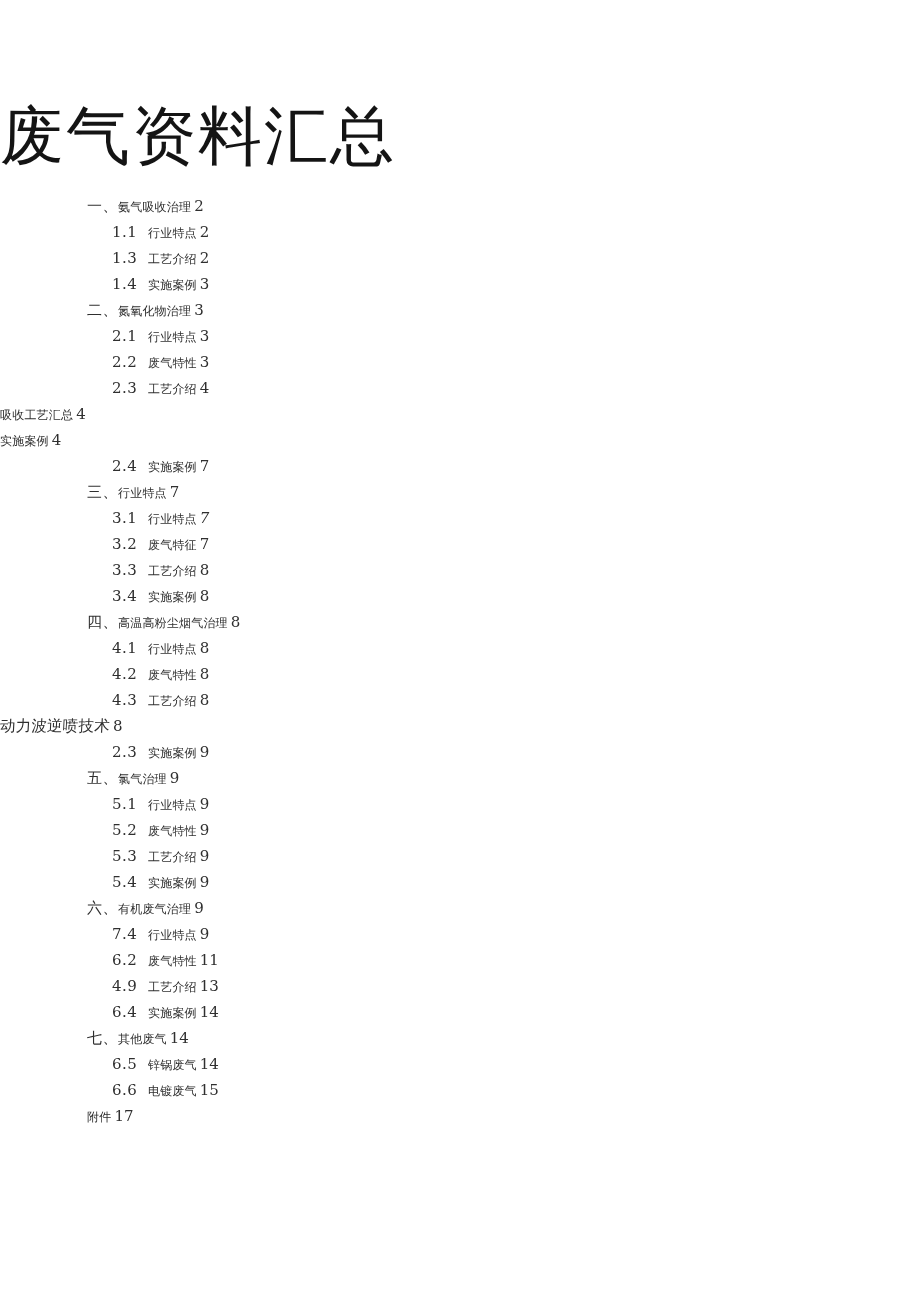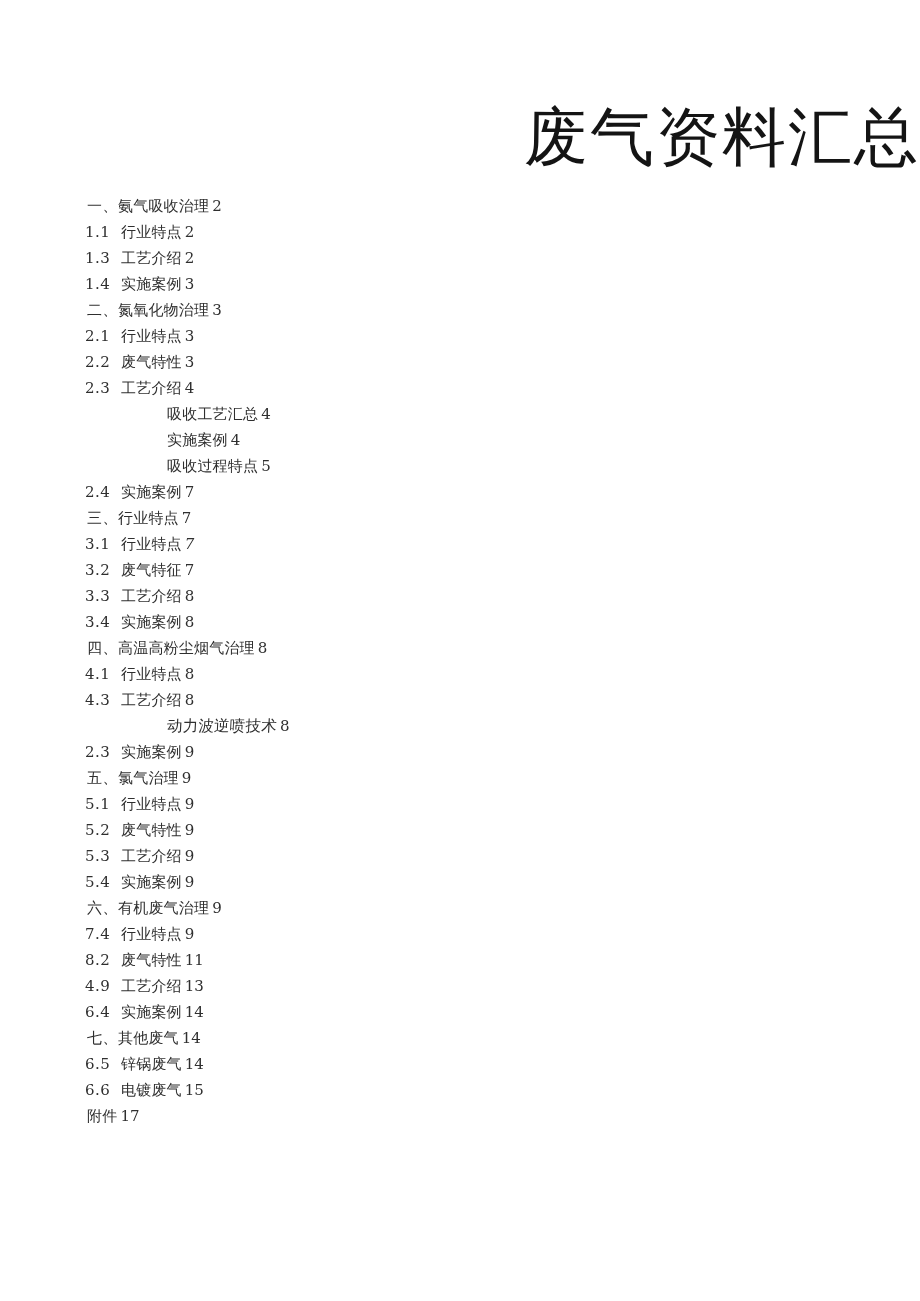--- a/index.html
+++ b/index.html
@@ -23,22 +23,22 @@
     height: 1301px;
     background: #ffffff;
     box-sizing: border-box;
   }
 
   .doc-title {
     position: absolute;
     left: 0;
     right: 0;
     top: 98px;
-    text-align: right;
-    font-family: Liberation Sans, sans-serif;
+    text-align: left;
+    font-family: Liberation Serif, serif;
     font-size: 64px;
     line-height: 78px;
     letter-spacing: 2px;
     color: #141414;
     font-weight: normal;
     margin: 0;
     white-space: nowrap;
   }
 
   .toc {
@@ -53,36 +53,36 @@
     font-size: 15.5px;
     line-height: 26px;
     height: 26px;
     color: #2f2f2f;
     white-space: nowrap;
     font-family: "DejaVu Serif", "Liberation Serif", serif;
   }
 
   
   .lvl-1 { padding-left: 87px; }
-  .lvl-2 { padding-left: 85px; }
-  .lvl-3 { padding-left: 167px; }
+  .lvl-2 { padding-left: 112px; }
+  .lvl-3 { }
 
   
   .num {
     display: inline-block;
     min-width: 27px;
     font-family: "DejaVu Serif", "Liberation Serif", serif;
     font-size: 15px;
     letter-spacing: 0.5px;
   }
 
   .label {
     display: inline-block;
     font-family: Liberation Mono, monospace;
-    font-size: 15px;
+    font-size: 12px;
     letter-spacing: 0.2px;
   }
 
   .lvl-2 .label { margin-left: 9px; }
 
   .pg {
     display: inline-block;
     font-family: "DejaVu Serif", "Liberation Serif", serif;
     font-size: 15px;
     margin-left: 3px;
@@ -110,40 +110,40 @@
       <div class="toc-entry lvl-1"><span class="num">一、</span><span class="label">氨气吸收治理</span><span class="pg">2</span></div>
       <div class="toc-entry lvl-2"><span class="num">1.1</span><span class="label">行业特点</span><span class="pg">2</span></div>
       <div class="toc-entry lvl-2"><span class="num">1.3</span><span class="label">工艺介绍</span><span class="pg">2</span></div>
       <div class="toc-entry lvl-2"><span class="num">1.4</span><span class="label">实施案例</span><span class="pg">3</span></div>
       <div class="toc-entry lvl-1"><span class="num">二、</span><span class="label">氮氧化物治理</span><span class="pg">3</span></div>
       <div class="toc-entry lvl-2"><span class="num">2.1</span><span class="label">行业特点</span><span class="pg">3</span></div>
       <div class="toc-entry lvl-2"><span class="num">2.2</span><span class="label">废气特性</span><span class="pg">3</span></div>
       <div class="toc-entry lvl-2"><span class="num">2.3</span><span class="label">工艺介绍</span><span class="pg">4</span></div>
       <div class="toc-entry lvl-3"><span class="label">吸收工艺汇总</span><span class="pg">4</span></div>
       <div class="toc-entry lvl-3"><span class="label">实施案例</span><span class="pg">4</span></div>
-      <div class="toc-entry lvl-3"><span class="label">吸收过程特点</span><span class="pg">5</span></div>
       <div class="toc-entry lvl-2"><span class="num">2.4</span><span class="label">实施案例</span><span class="pg">7</span></div>
       <div class="toc-entry lvl-1"><span class="num">三、</span><span class="label">行业特点</span><span class="pg">7</span></div>
       <div class="toc-entry lvl-2"><span class="num">3.1</span><span class="label">行业特点</span><span class="pg italic">7</span></div>
       <div class="toc-entry lvl-2"><span class="num">3.2</span><span class="label">废气特征</span><span class="pg">7</span></div>
       <div class="toc-entry lvl-2"><span class="num">3.3</span><span class="label">工艺介绍</span><span class="pg">8</span></div>
       <div class="toc-entry lvl-2"><span class="num">3.4</span><span class="label">实施案例</span><span class="pg">8</span></div>
       <div class="toc-entry lvl-1"><span class="num">四、</span><span class="label">高温高粉尘烟气治理</span><span class="pg">8</span></div>
       <div class="toc-entry lvl-2"><span class="num">4.1</span><span class="label">行业特点</span><span class="pg">8</span></div>
+      <div class="toc-entry lvl-2"><span class="num">4.2</span><span class="label">废气特性</span><span class="pg">8</span></div>
       <div class="toc-entry lvl-2"><span class="num">4.3</span><span class="label">工艺介绍</span><span class="pg">8</span></div>
       <div class="toc-entry lvl-3"><span class="label kai">动力波逆喷技术</span><span class="pg">8</span></div>
       <div class="toc-entry lvl-2"><span class="num">2.3</span><span class="label">实施案例</span><span class="pg">9</span></div>
       <div class="toc-entry lvl-1"><span class="num">五、</span><span class="label">氯气治理</span><span class="pg">9</span></div>
       <div class="toc-entry lvl-2"><span class="num">5.1</span><span class="label">行业特点</span><span class="pg">9</span></div>
       <div class="toc-entry lvl-2"><span class="num">5.2</span><span class="label">废气特性</span><span class="pg">9</span></div>
       <div class="toc-entry lvl-2"><span class="num">5.3</span><span class="label">工艺介绍</span><span class="pg">9</span></div>
       <div class="toc-entry lvl-2"><span class="num">5.4</span><span class="label">实施案例</span><span class="pg">9</span></div>
       <div class="toc-entry lvl-1"><span class="num">六、</span><span class="label">有机废气治理</span><span class="pg">9</span></div>
       <div class="toc-entry lvl-2"><span class="num">7.4</span><span class="label">行业特点</span><span class="pg">9</span></div>
-      <div class="toc-entry lvl-2"><span class="num">8.2</span><span class="label">废气特性</span><span class="pg">11</span></div>
+      <div class="toc-entry lvl-2"><span class="num">6.2</span><span class="label">废气特性</span><span class="pg">11</span></div>
       <div class="toc-entry lvl-2"><span class="num">4.9</span><span class="label">工艺介绍</span><span class="pg">13</span></div>
       <div class="toc-entry lvl-2"><span class="num">6.4</span><span class="label">实施案例</span><span class="pg">14</span></div>
       <div class="toc-entry lvl-1"><span class="num">七、</span><span class="label">其他废气</span><span class="pg">14</span></div>
       <div class="toc-entry lvl-2"><span class="num">6.5</span><span class="label">锌锅废气</span><span class="pg">14</span></div>
       <div class="toc-entry lvl-2"><span class="num">6.6</span><span class="label">电镀废气</span><span class="pg">15</span></div>
       <div class="toc-entry lvl-1"><span class="label">附件</span><span class="pg">17</span></div>
     </div>
 
 </div>
 

